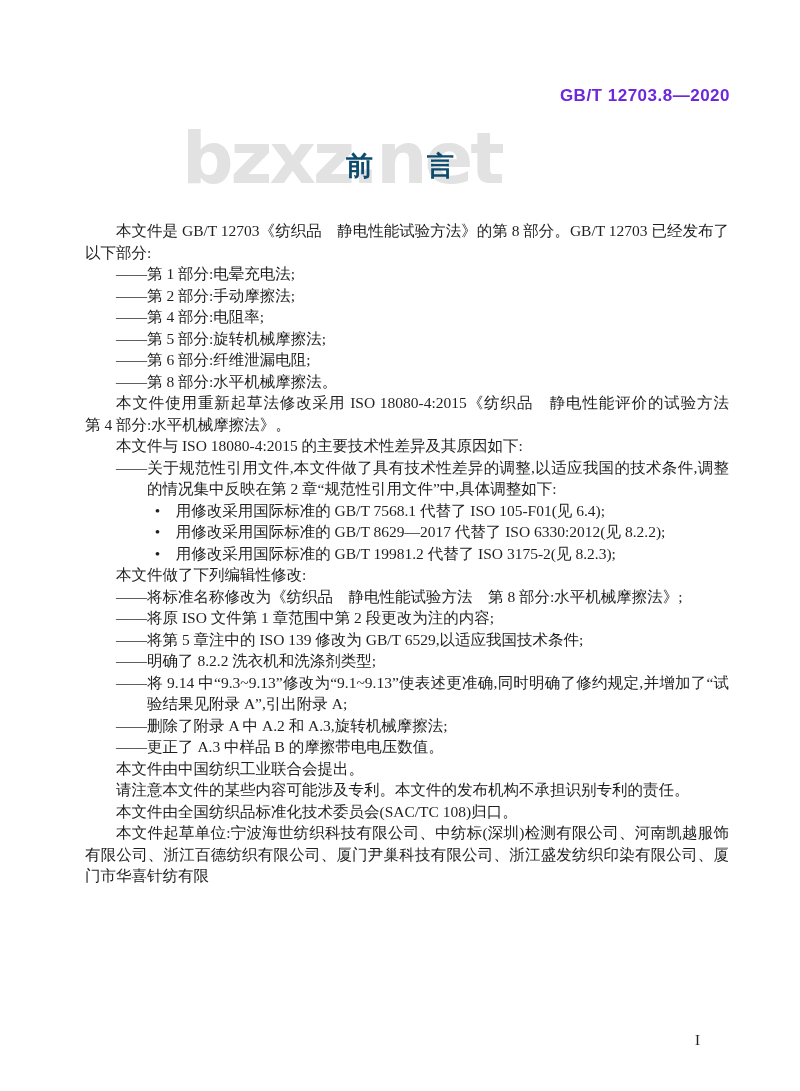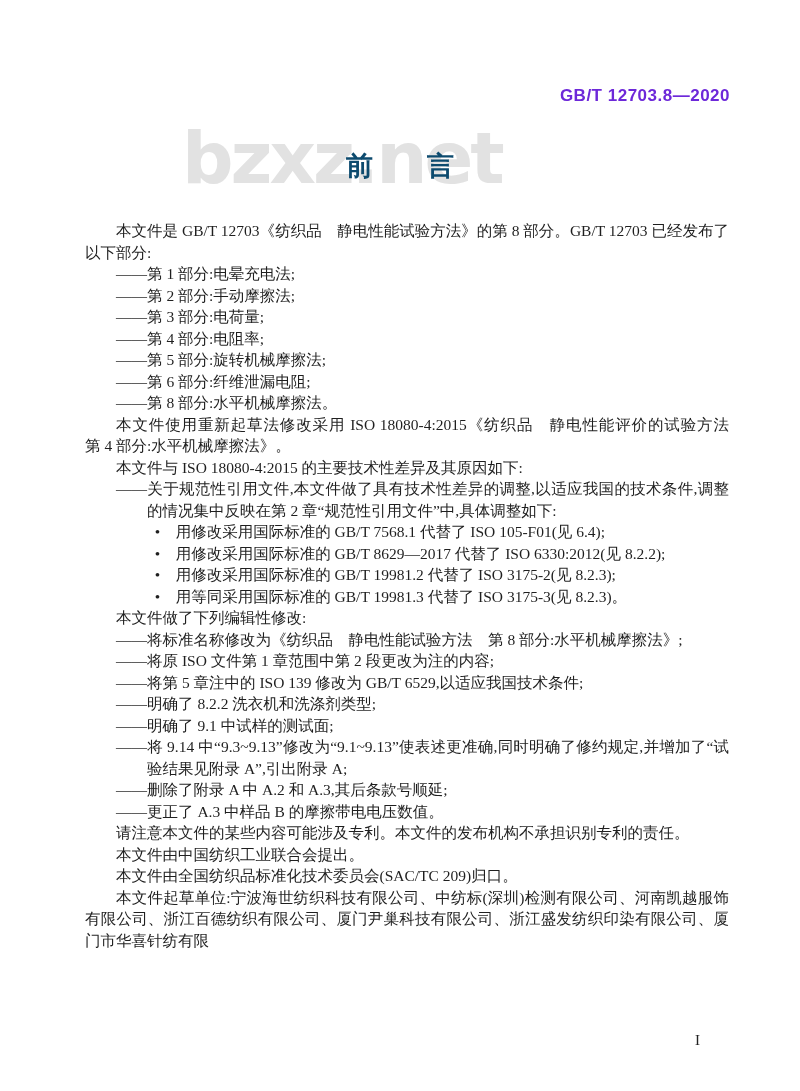--- a/index.html
+++ b/index.html
@@ -77,42 +77,39 @@
   <div class="header-code">GB/T 12703.8—2020</div>
 
   <div class="watermark">bzxz.net</div>
 
   <h1 class="doc-title">前　　言</h1>
 
   <div class="body-text">
     <p class="para">本文件是 GB/T 12703《纺织品　静电性能试验方法》的第 8 部分。GB/T 12703 已经发布了以下部分:</p>
     <p class="dash">——第 1 部分:电晕充电法;</p>
     <p class="dash">——第 2 部分:手动摩擦法;</p>
-    <p class="dash">——第 3 部分:电荷量;</p>
     <p class="dash">——第 4 部分:电阻率;</p>
     <p class="dash">——第 5 部分:旋转机械摩擦法;</p>
     <p class="dash">——第 6 部分:纤维泄漏电阻;</p>
     <p class="dash">——第 8 部分:水平机械摩擦法。</p>
     <p class="para">本文件使用重新起草法修改采用 ISO 18080-4:2015《纺织品　静电性能评价的试验方法　第 4 部分:水平机械摩擦法》。</p>
     <p class="para">本文件与 ISO 18080-4:2015 的主要技术性差异及其原因如下:</p>
     <p class="dash">——关于规范性引用文件,本文件做了具有技术性差异的调整,以适应我国的技术条件,调整的情况集中反映在第 2 章“规范性引用文件”中,具体调整如下:</p>
     <p class="bullet">•　用修改采用国际标准的 GB/T 7568.1 代替了 ISO 105-F01(见 6.4);</p>
     <p class="bullet">•　用修改采用国际标准的 GB/T 8629—2017 代替了 ISO 6330:2012(见 8.2.2);</p>
     <p class="bullet">•　用修改采用国际标准的 GB/T 19981.2 代替了 ISO 3175-2(见 8.2.3);</p>
-    <p class="bullet">•　用等同采用国际标准的 GB/T 19981.3 代替了 ISO 3175-3(见 8.2.3)。</p>
     <p class="para">本文件做了下列编辑性修改:</p>
     <p class="dash">——将标准名称修改为《纺织品　静电性能试验方法　第 8 部分:水平机械摩擦法》;</p>
     <p class="dash">——将原 ISO 文件第 1 章范围中第 2 段更改为注的内容;</p>
     <p class="dash">——将第 5 章注中的 ISO 139 修改为 GB/T 6529,以适应我国技术条件;</p>
     <p class="dash">——明确了 8.2.2 洗衣机和洗涤剂类型;</p>
-    <p class="dash">——明确了 9.1 中试样的测试面;</p>
     <p class="dash">——将 9.14 中“9.3~9.13”修改为“9.1~9.13”使表述更准确,同时明确了修约规定,并增加了“试验结果见附录 A”,引出附录 A;</p>
-    <p class="dash">——删除了附录 A 中 A.2 和 A.3,其后条款号顺延;</p>
+    <p class="dash">——删除了附录 A 中 A.2 和 A.3,旋转机械摩擦法;</p>
     <p class="dash">——更正了 A.3 中样品 B 的摩擦带电电压数值。</p>
+    <p class="para">本文件由中国纺织工业联合会提出。</p>
     <p class="para">请注意本文件的某些内容可能涉及专利。本文件的发布机构不承担识别专利的责任。</p>
-    <p class="para">本文件由中国纺织工业联合会提出。</p>
-    <p class="para">本文件由全国纺织品标准化技术委员会(SAC/TC 209)归口。</p>
+    <p class="para">本文件由全国纺织品标准化技术委员会(SAC/TC 108)归口。</p>
     <p class="para">本文件起草单位:宁波海世纺织科技有限公司、中纺标(深圳)检测有限公司、河南凯越服饰有限公司、浙江百德纺织有限公司、厦门尹巢科技有限公司、浙江盛发纺织印染有限公司、厦门市华喜针纺有限</p>
   </div>
 
   <div class="page-number">I</div>
 
 </div>
 
 </body></html>

